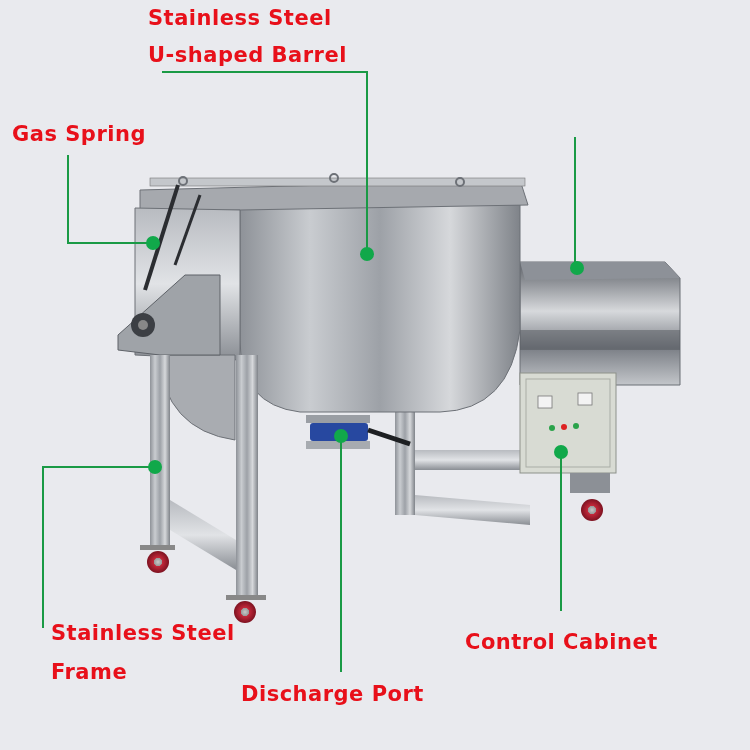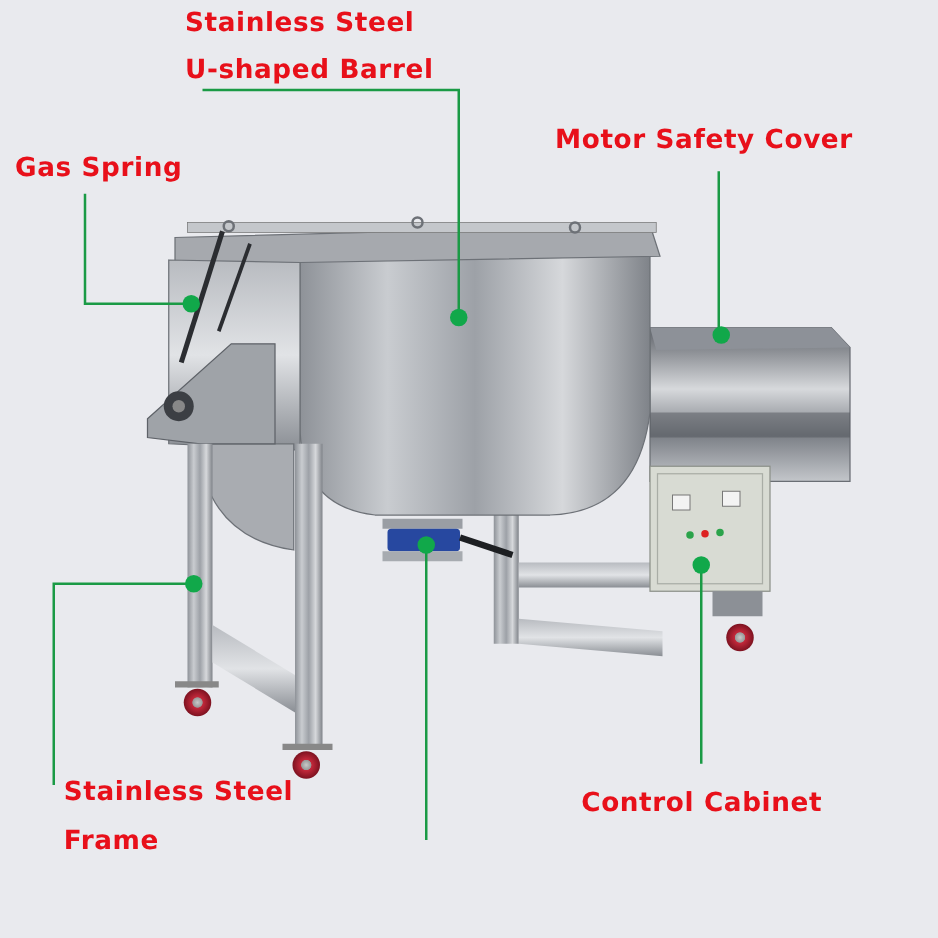--- a/index.html
+++ b/index.html
@@ -120,21 +120,21 @@
       <circle cx="341" cy="436" r="7"></circle>
       <circle cx="561" cy="452" r="7"></circle>
     </g>
   </svg>
 
   <div class="label" style="left:148px;top:8px;">Stainless Steel</div>
   <div class="label" style="left:148px;top:45px;">U-shaped Barrel</div>
 
   <div class="label" style="left:12px;top:124px;">Gas Spring</div>
 
-  <div class="label" style="left:444px;top:101px;">Motor Safety Cover</div>
 
   <div class="label" style="left:51px;top:623px;">Stainless Steel</div>
   <div class="label" style="left:51px;top:662px;text-align:center;">Frame</div>
 
+  <div class="label" style="left:241px;top:684px;">Discharge Port</div>
 
   <div class="label" style="left:465px;top:632px;">Control Cabinet</div>
 
 </div>
 
 </body></html>

